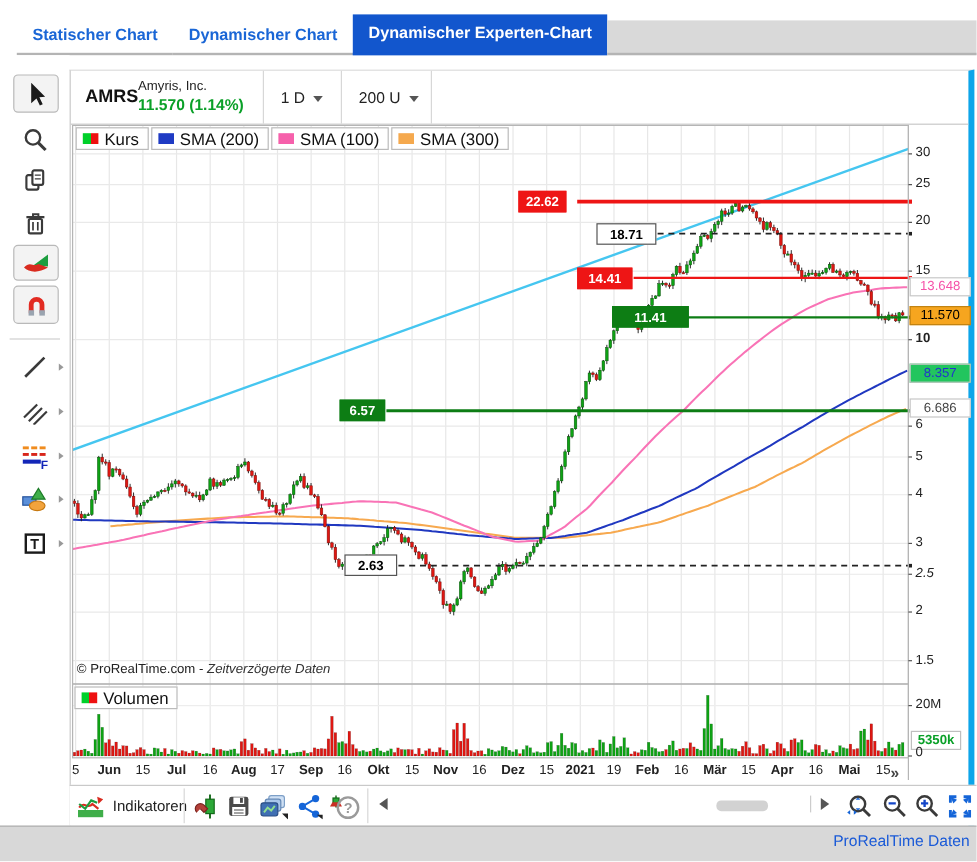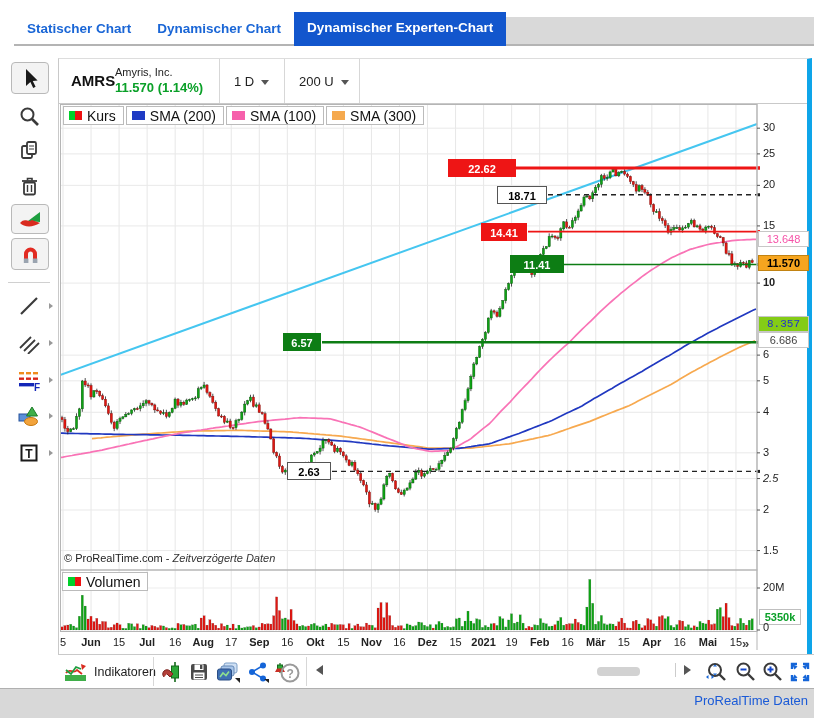--- a/index.html
+++ b/index.html
@@ -999,43 +999,43 @@
         <div class="lg">
           <span class="sw" style="background: rgb(246, 96, 171);"></span>
           <span>SMA (100)</span>
         </div>
         <div class="lg">
           <span class="sw" style="background: rgb(245, 169, 78);"></span>
           <span>SMA (300)</span>
         </div>
       </div>
     <div id="levels">
-        <div class="lvl-box" style="left: 432px; top: 159px; width: 68px; background: rgb(238, 21, 21); color: rgb(255, 255, 255); border: 1px solid rgb(238, 21, 21); margin-left: 16px;">22.62</div>
+        <div class="lvl-box" style="left: 432px; top: 159px; width: 40px; background: rgb(238, 21, 21); color: rgb(255, 255, 255); border: 1px solid rgb(238, 21, 21);">22.62</div>
         <div class="lvl-box" style="left: 497px; top: 185.758px; width: 50px; background: rgb(255, 255, 255); color: rgb(0, 0, 0); border: 1px solid rgb(85, 85, 85);">18.71</div>
         <div class="lvl-box" style="left: 481px; top: 222.579px; width: 46px; background: rgb(238, 21, 21); color: rgb(255, 255, 255); border: 1px solid rgb(238, 21, 21);">14.41</div>
-        <div class="lvl-box" style="left: 510px; top: 255.493px; width: 54px; background: rgb(13, 125, 20); color: rgb(255, 255, 255); border: 1px solid rgb(13, 125, 20);">11.41</div>
+        <div class="lvl-box" style="left: 510px; top: 255.493px; width: 64px; background: rgb(13, 125, 20); color: rgb(255, 255, 255); border: 1px solid rgb(13, 125, 20);">11.41</div>
         <div class="lvl-box" style="left: 283px; top: 333.321px; width: 38px; background: rgb(13, 125, 20); color: rgb(255, 255, 255); border: 1px solid rgb(13, 125, 20);">6.57</div>
         <div class="lvl-box" style="left: 287px; top: 462.411px; width: 44px; background: rgb(255, 255, 255); color: rgb(0, 0, 0); border: 1px solid rgb(85, 85, 85);">2.63</div>
       </div>
     <div id="yaxis">
         <div class="ytick" style="top: 121.187px;">30</div>
         <div class="ytick" style="top: 146.894px;">25</div>
         <div class="ytick" style="top: 178.357px;">20</div>
         <div class="ytick" style="top: 218.921px;">15</div>
         <div class="ytick" style="top: 276.091px; font-weight: bold;">10</div>
         <div class="ytick" style="top: 348.118px;">6</div>
         <div class="ytick" style="top: 373.825px;">5</div>
         <div class="ytick" style="top: 405.288px;">4</div>
         <div class="ytick" style="top: 445.851px;">3</div>
         <div class="ytick" style="top: 471.559px; font-style: italic;">2.5</div>
         <div class="ytick" style="top: 503.022px;">2</div>
         <div class="ytick" style="top: 543.585px;">1.5</div>
         <div class="badge" style="top: 231.239px; color: rgb(246, 82, 168); background: rgb(255, 255, 255);">13.648</div>
-        <div class="badge" style="top: 254.529px; color: rgb(0, 0, 0); background: rgb(246, 165, 31); border-color: rgb(194, 131, 18); font-weight: bold;">11.570</div>
-        <div class="badge" style="top: 316px; color: rgb(34, 51, 204); background: #84cc16; font-family: Liberation Mono, monospace;">8.357</div>
+        <div class="badge" style="top: 254.529px; color: rgb(0, 0, 0); background: rgb(246, 165, 31); border-color: rgb(194, 131, 18); font-weight: normal;">11.570</div>
+        <div class="badge" style="top: 303px; color: rgb(34, 51, 204); background: #22c55e;">8.357</div>
         <div class="badge" style="top: 331.853px; color: rgb(68, 68, 68); background: rgb(255, 255, 255);">6.686</div>
       </div>
     <div id="xaxis">
         <div class="xlab" style="left: 63px;">5</div>
         <div class="xlab" style="left: 91.04px; font-weight: bold;">Jun</div>
         <div class="xlab" style="left: 119.08px;">15</div>
         <div class="xlab" style="left: 147.12px; font-weight: bold;">Jul</div>
         <div class="xlab" style="left: 175.16px;">16</div>
         <div class="xlab" style="left: 203.2px; font-weight: bold;">Aug</div>
         <div class="xlab" style="left: 231.24px;">17</div>

